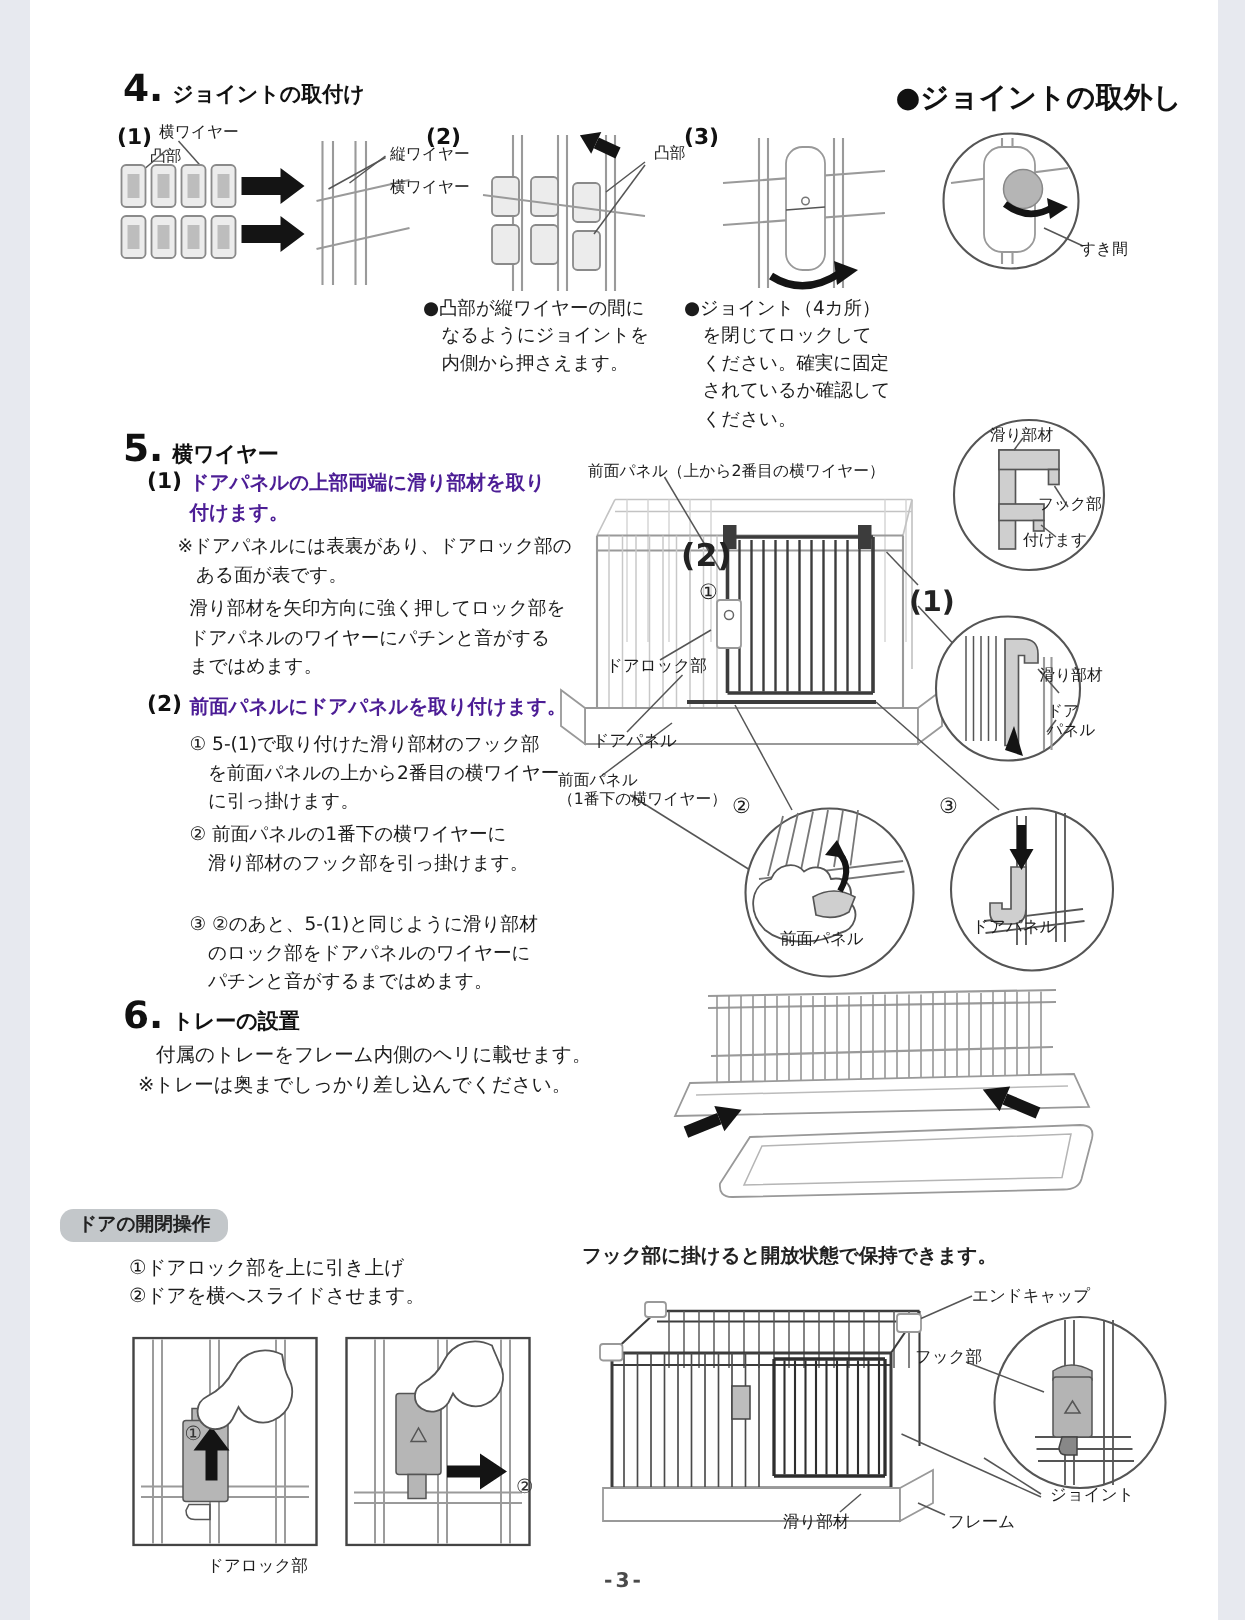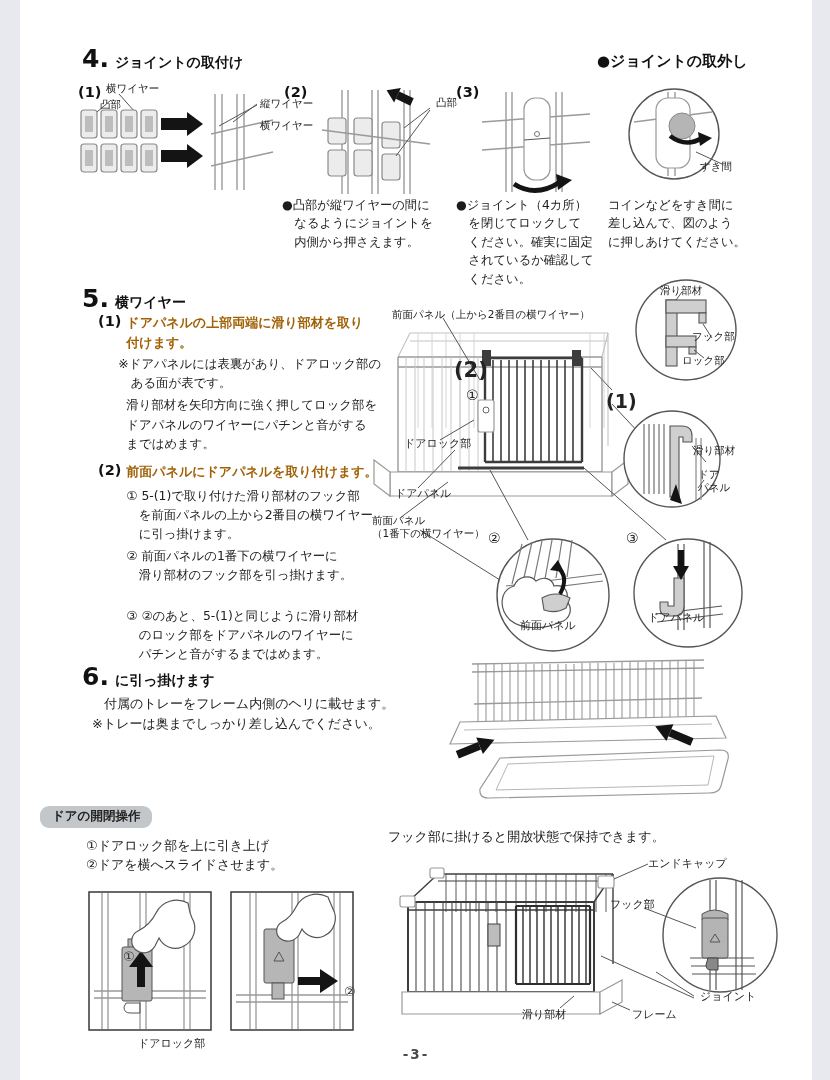--- a/index.html
+++ b/index.html
@@ -13,21 +13,21 @@
   .abs{position:absolute;}
   .ml{white-space:pre-line;}
   .sec-head{display:flex;align-items:baseline;gap:6px;}
   .sec-num{font-size:25px;font-weight:bold;color:#111;}
   .sec-title{font-size:14px;font-weight:bold;color:#111;}
   .mark{font-weight:bold;font-size:14.5px;color:#111;}
   .note{font-size:12.3px;line-height:1.5;color:#1c1c1c;}
   .lab{font-size:10.5px;color:#1c1c1c;line-height:1.25;}
   .lab2{font-size:11px;color:#1c1c1c;}
   .body-txt{font-size:12.4px;line-height:1.55;color:#1c1c1c;}
-  .bold-txt{font-size:13px;line-height:1.5;font-weight:bold;color:#a16207;}
+  .bold-txt{font-size:13px;line-height:1.5;font-weight:bold;color:#4c1d95;}
   .badge{
     background:#c3c7ca;border-radius:9px;padding:2px 12px 3px;
     font-size:12.5px;font-weight:bold;color:#222;display:inline-block;
   }
   .step-row{display:flex;gap:5px;}
   .pagenum{font-size:13.5px;font-weight:bold;color:#4a4a4a;letter-spacing:2px;text-align:center;}
   svg{display:block;}
   .wire{stroke:#9a9a9a;stroke-width:1.4;fill:none;}
   .wire-l{stroke:#c3c3c3;stroke-width:1.1;fill:none;}
   .dark{stroke:#3c3c3c;fill:none;}
@@ -41,21 +41,21 @@
 </style>
 </head>
 <body>
 
 <div class="paper">
 
   <div class="abs sec-head" style="left:62px;top:44px;">
     <span class="sec-num">4.</span>
     <span class="sec-title">ジョイントの取付け</span>
   </div>
-  <div class="abs sec-title" style="left:577px;top:52px;font-size:15px;">●ジョイントの取外し</div>
+  <div class="abs sec-title" style="left:577px;top:52px;font-size:19px;">●ジョイントの取外し</div>
 
   <span class="abs mark" style="left:58px;top:84px;">(1)</span>
   <span class="abs lab" style="left:86px;top:82px;">横ワイヤー</span>
   <span class="abs lab" style="left:80px;top:98px;">凸部</span>
 
   <svg class="abs" style="left:55px;top:92px;" width="200" height="100" viewBox="0 0 200 100">
     <line class="lead" x1="44" y1="2" x2="60" y2="20"></line>
     <line class="lead" x1="36" y1="8" x2="22" y2="20"></line>
     <rect class="clip" x="6" y="18" width="16" height="28" rx="3"></rect>
       <rect class="clip" x="26" y="18" width="16" height="28" rx="3"></rect>
@@ -132,33 +132,30 @@
     <circle class="circ" cx="62" cy="52" r="45"></circle>
     <line class="wire" x1="56" y1="10" x2="56" y2="94"></line>
       <line class="wire" x1="63" y1="10" x2="63" y2="94"></line>
     <line class="wire" x1="22" y1="40" x2="100" y2="30"></line>
     <rect class="whitep" x="44" y="16" width="34" height="70" rx="12"></rect>
     <circle cx="70" cy="44" r="13" fill="#b5b5b5" stroke="#888"></circle>
     <path d="M58,54 Q74,66 90,56" stroke="#141414" stroke-width="4.5" fill="none"></path>
     <polygon class="blk" points="86,50 100,56 88,64"></polygon>
     <line class="lead" x1="84" y1="70" x2="110" y2="82"></line>
   </svg>
-  <span class="abs lab" style="left:680px;top:160px;">すき間</span>
+  <span class="abs lab" style="left:700px;top:160px;">すき間</span>
 
   <div class="abs note ml" style="left:262px;top:196px;width:182px;">●凸部が縦ワイヤーの間に
 　なるようにジョイントを
 　内側から押さえます。</div>
   <div class="abs note ml" style="left:436px;top:196px;width:160px;">●ジョイント（4カ所）
 　を閉じてロックして
 　ください。確実に固定
 　されているか確認して
 　ください。</div>
-  <div class="abs note ml" style="left:588px;top:196px;width:170px;">コインなどをすき間に
-差し込んで、図のよう
-に押しあけてください。</div>
 
   <div class="abs sec-head" style="left:62px;top:284px;">
     <span class="sec-num">5.</span>
     <span class="sec-title">横ワイヤー</span>
   </div>
 
   <div class="abs step-row" style="left:78px;top:313px;width:310px;">
     <span class="mark">(1)</span>
     <div>
       <div class="bold-txt ml">ドアパネルの上部両端に滑り部材を取り
@@ -321,32 +318,32 @@
   <span class="abs lab" style="left:372px;top:308px;">前面パネル（上から2番目の横ワイヤー）</span>
   <span class="abs" style="left:434px;top:358px;font-weight:bold;font-size:21px;">(2)</span>
   <span class="abs" style="left:446px;top:387px;font-size:14px;">①</span>
   <span class="abs lab2" style="left:384px;top:436px;">ドアロック部</span>
   <span class="abs lab2" style="left:375px;top:486px;">ドアパネル</span>
   <span class="abs lab ml" style="left:352px;top:514px;">前面パネル
 （1番下の横ワイヤー）</span>
   <span class="abs" style="left:586px;top:390px;font-weight:bold;font-size:19px;">(1)</span>
   <span class="abs lab" style="left:640px;top:284px;">滑り部材</span>
   <span class="abs lab" style="left:672px;top:330px;">フック部</span>
-  <span class="abs lab" style="left:662px;top:354px;">ロック部</span>
+  <span class="abs lab" style="left:662px;top:354px;">付けます</span>
   <span class="abs lab" style="left:673px;top:444px;">滑り部材</span>
   <span class="abs lab ml" style="left:678px;top:468px;">ドア
 パネル</span>
   <span class="abs" style="left:468px;top:530px;font-size:14px;">②</span>
   <span class="abs lab2" style="left:500px;top:618px;">前面パネル</span>
   <span class="abs" style="left:606px;top:530px;font-size:14px;">③</span>
   <span class="abs lab2" style="left:628px;top:610px;">ドアパネル</span>
 
   <div class="abs sec-head" style="left:62px;top:662px;">
     <span class="sec-num">6.</span>
-    <span class="sec-title">に引っ掛けます</span>
+    <span class="sec-title">トレーの設置</span>
   </div>
   <div class="abs body-txt" style="left:84px;top:694px;font-size:13px;">付属のトレーをフレーム内側のヘリに載せます。</div>
   <div class="abs body-txt" style="left:72px;top:714px;font-size:13px;">※トレーは奥までしっかり差し込んでください。</div>
 
   <svg class="abs" style="left:418px;top:652px;" width="305" height="150" viewBox="0 0 305 150">
     <line class="wire" x1="34" y1="12" x2="266" y2="8"></line>
     <line class="wire" x1="34" y1="20" x2="266" y2="16"></line>
     <g stroke="#8f8f8f" stroke-width="1">
       <line x1="40" y1="12" x2="40" y2="70"></line>
         <line x1="48" y1="12" x2="48" y2="70"></line>
@@ -388,21 +385,21 @@
       <rect x="0" y="-4" width="24" height="8"></rect>
         <polygon points="24,-9 40,0 24,9"></polygon>
     </g>
     <path class="whitep" d="M62,106 L282,98 Q292,98 290,107 L283,134 Q281,141 271,141 L50,146 Q41,146 42,137 Z" stroke-width="1.6"></path>
     <path d="M70,112 L276,104 L270,133 L58,138 Z" fill="none" stroke="#b5b5b5"></path>
   </svg>
 
   <div class="abs badge" style="left:20px;top:806px;">ドアの開閉操作</div>
   <div class="abs body-txt" style="left:66px;top:836px;font-size:13px;">①ドアロック部を上に引き上げ</div>
   <div class="abs body-txt" style="left:66px;top:855px;font-size:13px;">②ドアを横へスライドさせます。</div>
-  <div class="abs" style="left:368px;top:828px;font-size:13px;font-weight:400;">フック部に掛けると開放状態で保持できます。</div>
+  <div class="abs" style="left:368px;top:828px;font-size:13px;font-weight:700;">フック部に掛けると開放状態で保持できます。</div>
 
   <svg class="abs" style="left:68px;top:891px;" width="124" height="140" viewBox="0 0 124 140">
     <rect x="1" y="1" width="122" height="138" fill="#fff" stroke="#444" stroke-width="1.6"></rect>
     <g stroke="#9a9a9a" stroke-width="1.3">
       <line x1="14" y1="2" x2="14" y2="138"></line>
         <line x1="20" y1="2" x2="20" y2="138"></line>
       <line x1="52" y1="2" x2="52" y2="138"></line>
         <line x1="58" y1="2" x2="58" y2="138"></line>
       <line x1="96" y1="2" x2="96" y2="138"></line>
         <line x1="102" y1="2" x2="102" y2="138"></line>

